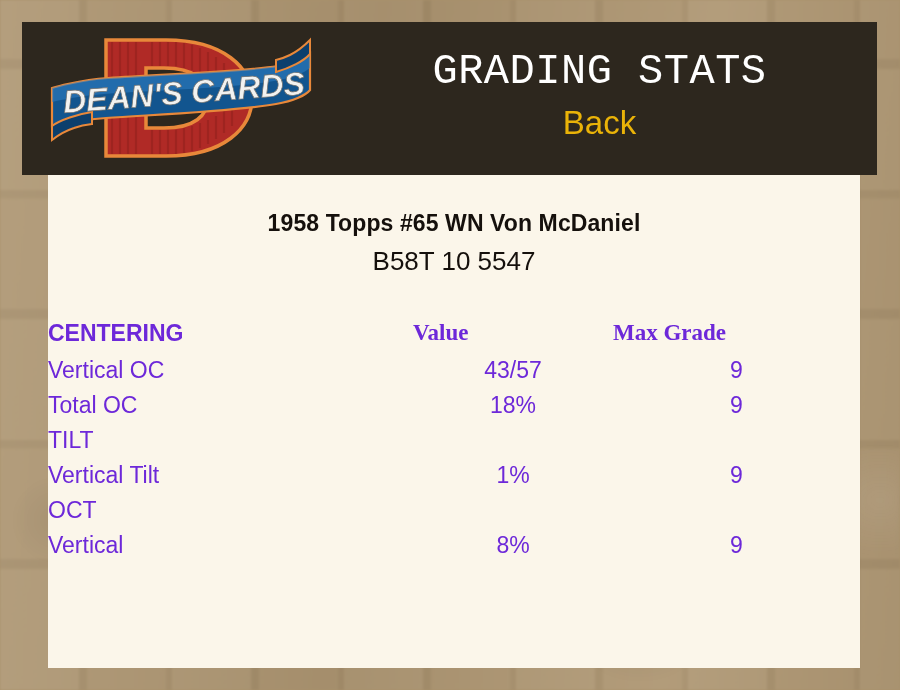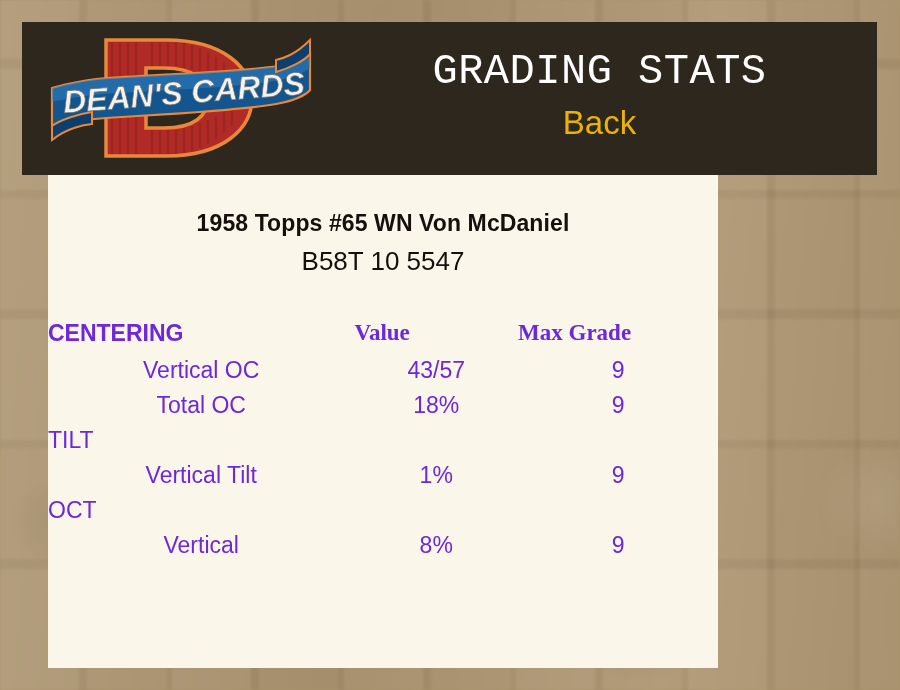--- a/index.html
+++ b/index.html
@@ -104,21 +104,21 @@
     font-weight: normal;
     line-height: 1.25;
     margin-top: 8px;
   }
 
   
   #content-panel {
     position: absolute;
     left: 48px;
     top: 175px;
-    width: 670px;
+    width: 812px;
     height: 493px;
     background: #fbf6ea;
   }
 
   #card-title {
     text-align: center;
     color: #15100c;
     font-size: 23px;
     font-weight: bold;
     margin-top: 35px;
@@ -170,21 +170,21 @@
     text-align: left;
     padding-left: 104px;
   }
 
   tr.data-row td {
     height: 35px;
     font-size: 23px;
     font-weight: normal;
   }
   td.cell-label {
-    text-align: center;
+    text-align: left;
     padding-left: 155px;
   }
   td.cell-value, td.cell-grade {
     text-align: center;
   }
 </style>
 </head>
 <body>
 
 <div id="bg-texture"></div>

